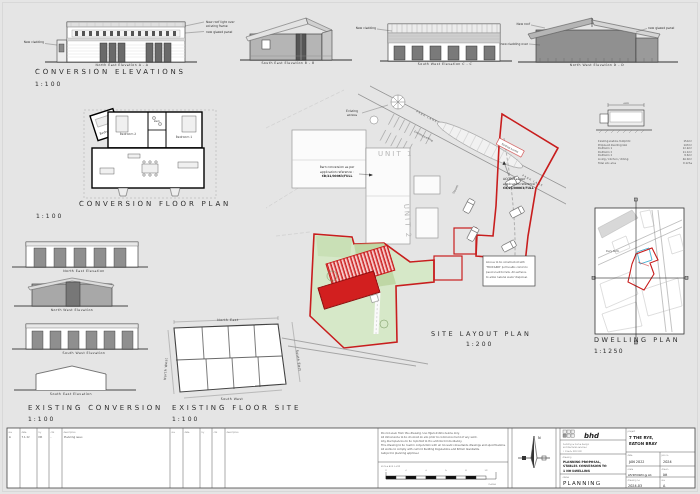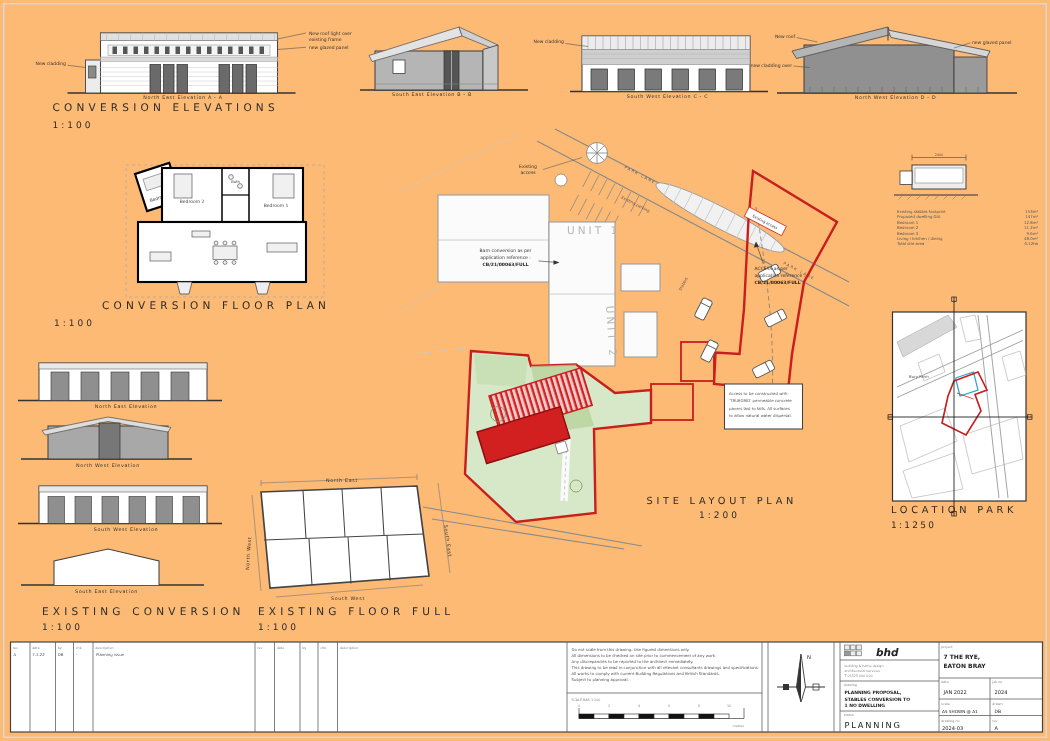--- a/index.html
+++ b/index.html
@@ -1,16 +1,16 @@
 <!DOCTYPE html>
 <html><head>
 <meta charset="utf-8">
 <style>
   html,body{margin:0;padding:0;background:#fff}
-  #sheet{position:relative;width:700px;height:494px;background:#fdba74;overflow:hidden;font-family:"DejaVu Sans",sans-serif}
+  #sheet{position:relative;width:700px;height:494px;background:#e5e5e5;overflow:hidden;font-family:"DejaVu Sans",sans-serif}
   .frame{position:absolute;inset:2px;border:1px solid #d8d8d8;pointer-events:none}
   .title{position:absolute;font-size:7px;letter-spacing:2.8px;color:#2b2b2b;white-space:nowrap}
   .scalelbl{position:absolute;font-size:6px;letter-spacing:2px;color:#2b2b2b;white-space:nowrap}
   svg{position:absolute;overflow:visible}
   svg text{font-family:"DejaVu Sans",sans-serif;fill:#222}
   .cap{font-size:3.2px;letter-spacing:.45px;fill:#333}
   .ann{font-size:3px;fill:#333}
   .annb{font-size:3px;font-weight:bold;fill:#222}
   .tiny{font-size:2.6px;fill:#555}
   .tb-lab{font-size:2.2px;fill:#888}
@@ -214,21 +214,21 @@
       <rect x="30" y="64" width="14" height="6"></rect>
         <rect x="108" y="58" width="20" height="6"></rect>
         <rect x="58" y="50" width="12" height="4"></rect>
       <circle cx="84" cy="14" r="1.6"></circle>
         <circle cx="90" cy="20" r="1.6"></circle>
     </g>
     <text class="room" x="58" y="31" text-anchor="middle">Bedroom 2</text>
     <text class="room" style="font-size:2.5px" x="87" y="18" text-anchor="middle">Bath</text>
     <text class="room" x="114" y="34" text-anchor="middle">Bedroom 1</text>
   </svg>
-  <span class="title" style="left:68px;top:200px">CONVERSION FLOOR PLAN</span>
+  <span class="title" style="left:79px;top:200px">CONVERSION FLOOR PLAN</span>
   <span class="scalelbl" style="left:36px;top:212px">1:100</span>
 
   <svg style="left:8px;top:234px" width="152" height="168" viewBox="0 0 152 168">
     <g>
       <line x1="4" y1="33" x2="140" y2="33" stroke="#333" stroke-width="0.9"></line>
       <rect x="18" y="8" width="112" height="25" fill="#fff" stroke="#444" stroke-width="0.7"></rect>
       <rect x="18" y="8" width="112" height="4" fill="#e8e8e8" stroke="#666" stroke-width="0.4"></rect>
       <g fill="#8f8f8f" stroke="#333" stroke-width="0.4">
         <rect x="26" y="14" width="12" height="19"></rect>
           <rect x="46" y="14" width="12" height="19"></rect>
@@ -289,21 +289,21 @@
     </g>
     <text class="cap" x="62" y="5" text-anchor="middle">North East</text>
     <g transform="translate(130,34) rotate(82)">
         <text class="cap" x="0" y="0" text-anchor="start">South East</text>
       </g>
     <g transform="translate(0,64) rotate(-86)">
         <text class="cap" x="0" y="0" text-anchor="start">North West</text>
       </g>
     <text class="cap" x="66" y="84" text-anchor="middle">South West</text>
   </svg>
-  <span class="title" style="left:172px;top:404px">EXISTING FLOOR FULL</span>
+  <span class="title" style="left:172px;top:404px">EXISTING FLOOR SITE</span>
   <span class="scalelbl" style="left:172px;top:415px">1:100</span>
 
   <svg style="left:266px;top:86px" width="300" height="280" viewBox="0 0 300 280">
     <defs>
       <pattern id="redHatch" width="3.5" height="3.5" patternUnits="userSpaceOnUse">
         <rect width="3.5" height="3.5" fill="#f6c9c9"></rect>
         <line x1="1" y1="0" x2="1" y2="3.5" stroke="#cc2222" stroke-width="1.5"></line>
       </pattern>
     </defs>
 
@@ -500,21 +500,21 @@
     <line x1="46" y1="64" x2="57" y2="68" stroke="#c81e1e" stroke-width="0.5"></line>
     <g stroke="#222" stroke-width="0.6">
       <line x1="44" y1="0" x2="44" y2="146"></line>
         <line x1="0" y1="80" x2="96" y2="80"></line>
       <rect x="42.5" y="0" width="3" height="3" fill="none" stroke-width="0.5"></rect>
       <rect x="42.5" y="143" width="3" height="3" fill="none" stroke-width="0.5"></rect>
       <rect x="0" y="78.5" width="3" height="3" fill="none" stroke-width="0.5"></rect>
       <rect x="93" y="78.5" width="3" height="3" fill="none" stroke-width="0.5"></rect>
     </g>
   </svg>
-  <span class="title" style="left:594px;top:336px;font-size:6.5px;letter-spacing:2.5px">LOCATION PARK</span>
+  <span class="title" style="left:594px;top:336px;font-size:6.5px;letter-spacing:2.5px">DWELLING PLAN</span>
   <span class="scalelbl" style="left:594px;top:347px;letter-spacing:1.5px">1:1250</span>
 
   <svg style="left:594px;top:100px" width="104" height="70" viewBox="0 0 104 70">
     <g>
       <line x1="14" y1="5" x2="50" y2="5" stroke="#444" stroke-width="0.4"></line>
       <line x1="14" y1="3" x2="14" y2="7" stroke="#444" stroke-width="0.4"></line>
       <line x1="50" y1="3" x2="50" y2="7" stroke="#444" stroke-width="0.4"></line>
       <text style="font-size:2.2px;fill:#555" x="32" y="4" text-anchor="middle">2400</text>
       <rect x="14" y="10" width="36" height="16" fill="#ededed" stroke="#333" stroke-width="0.6"></rect>
       <rect x="16" y="12" width="32" height="10" fill="#fff" stroke="#888" stroke-width="0.4"></rect>

